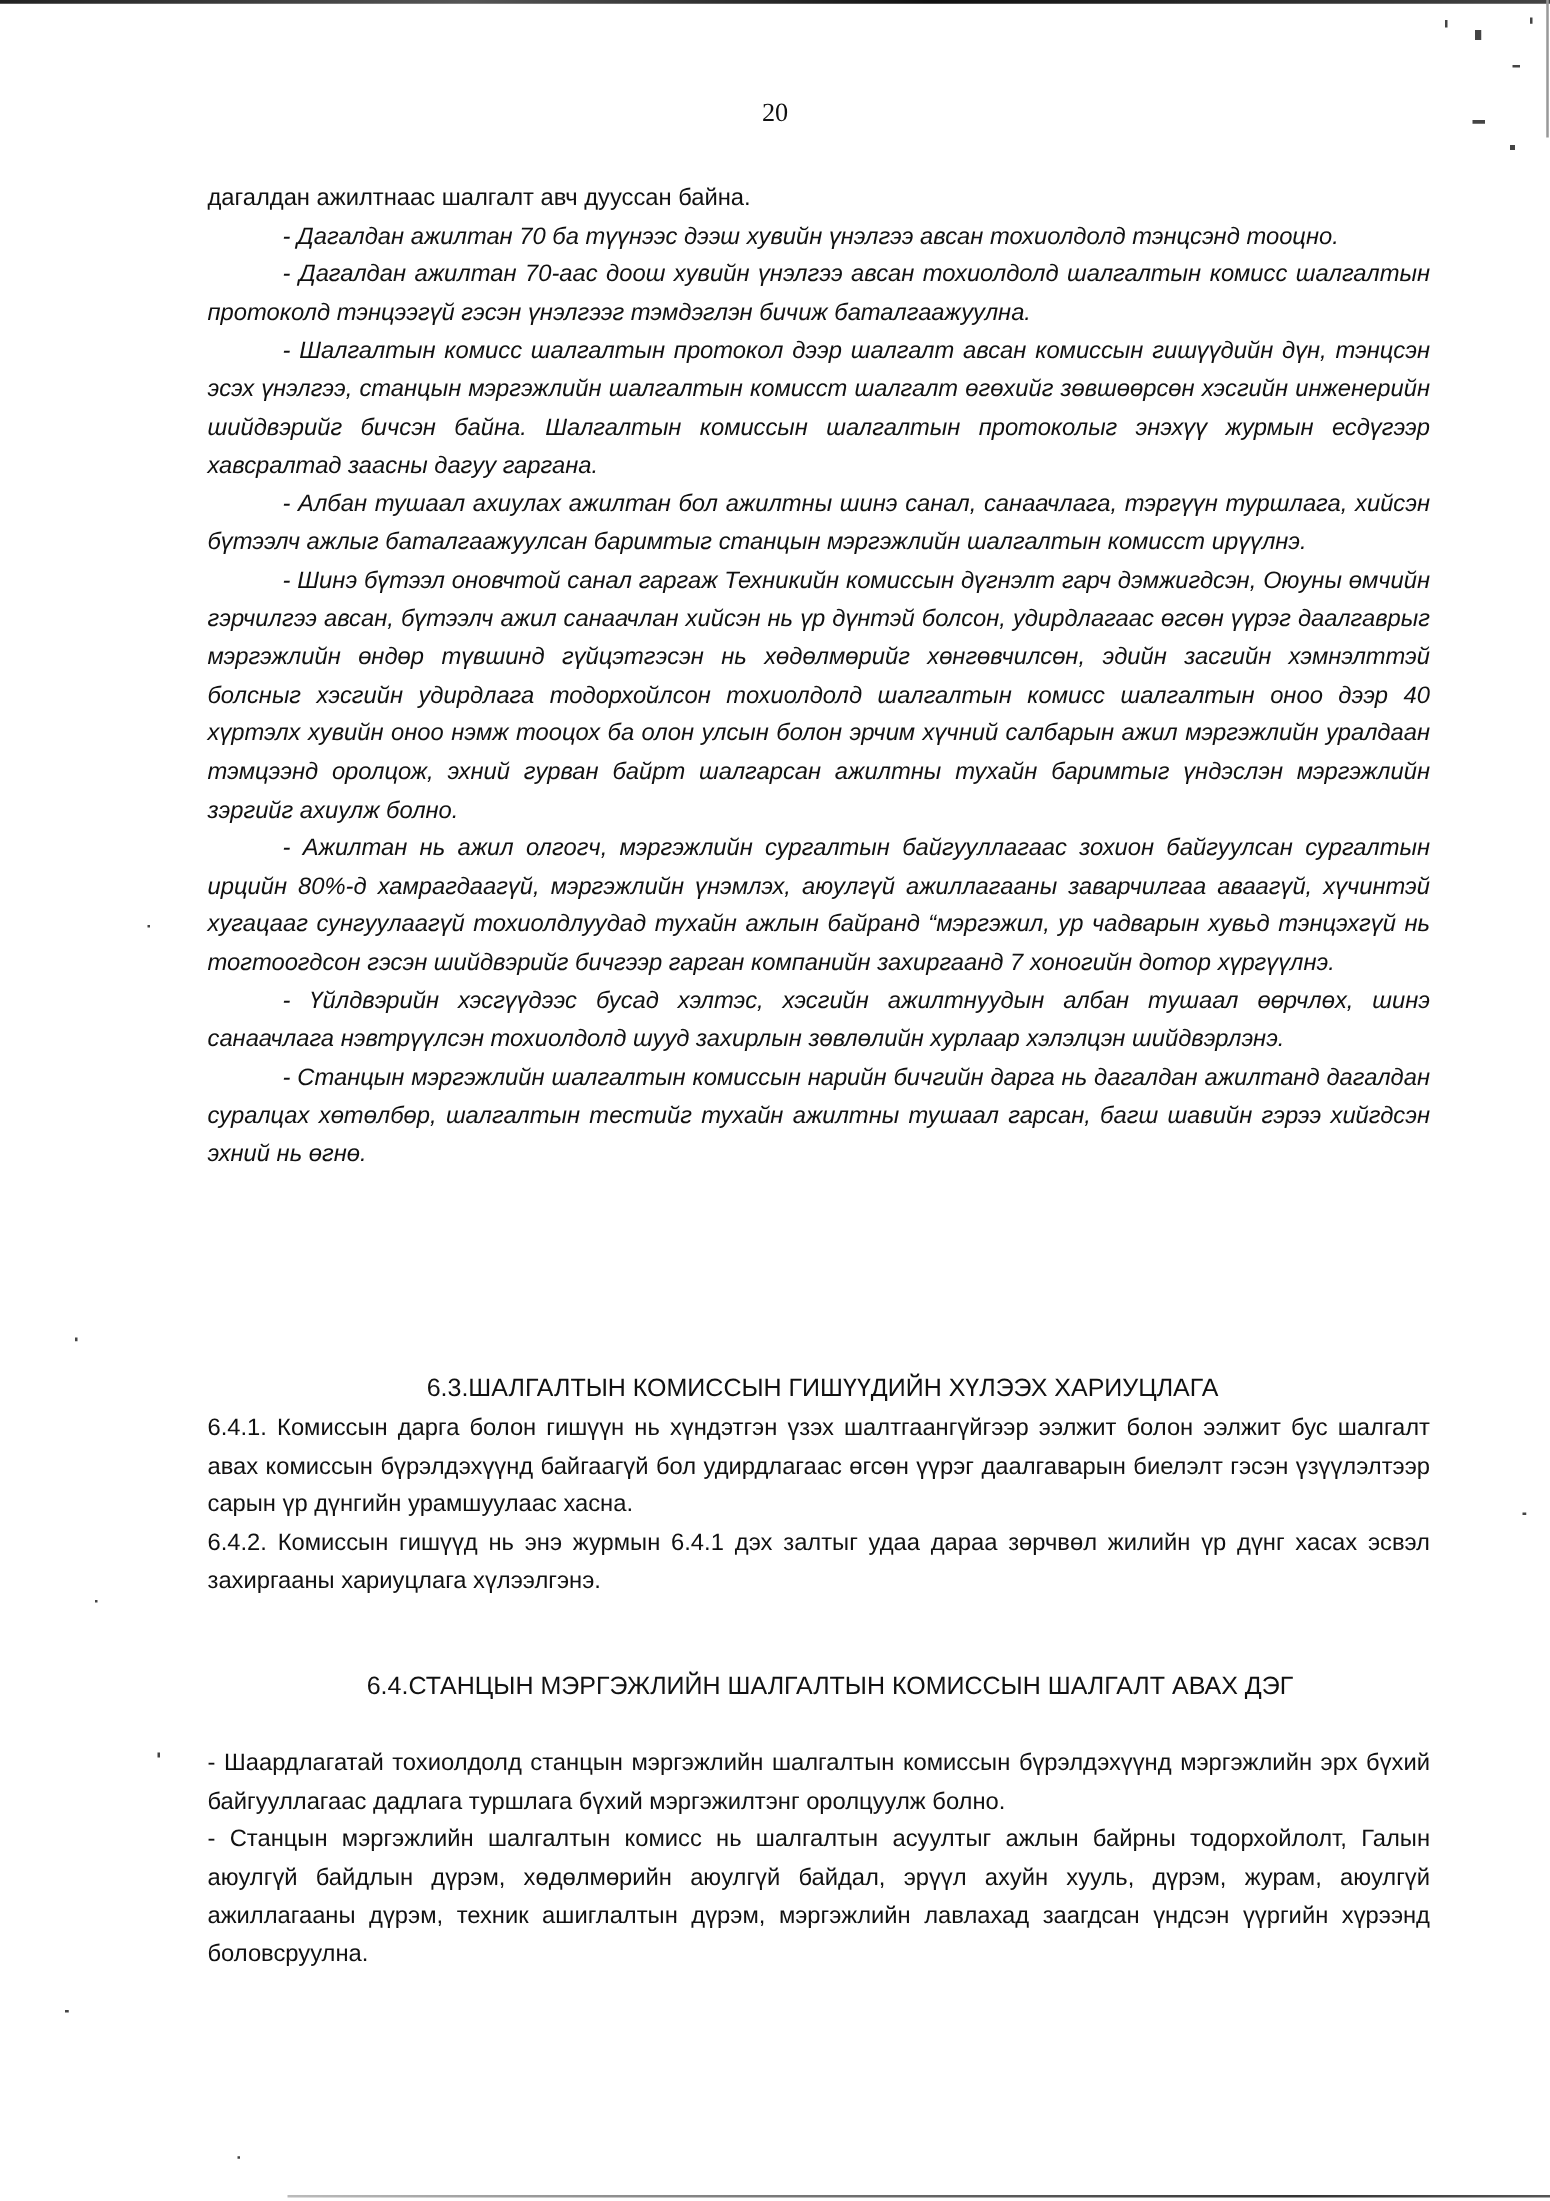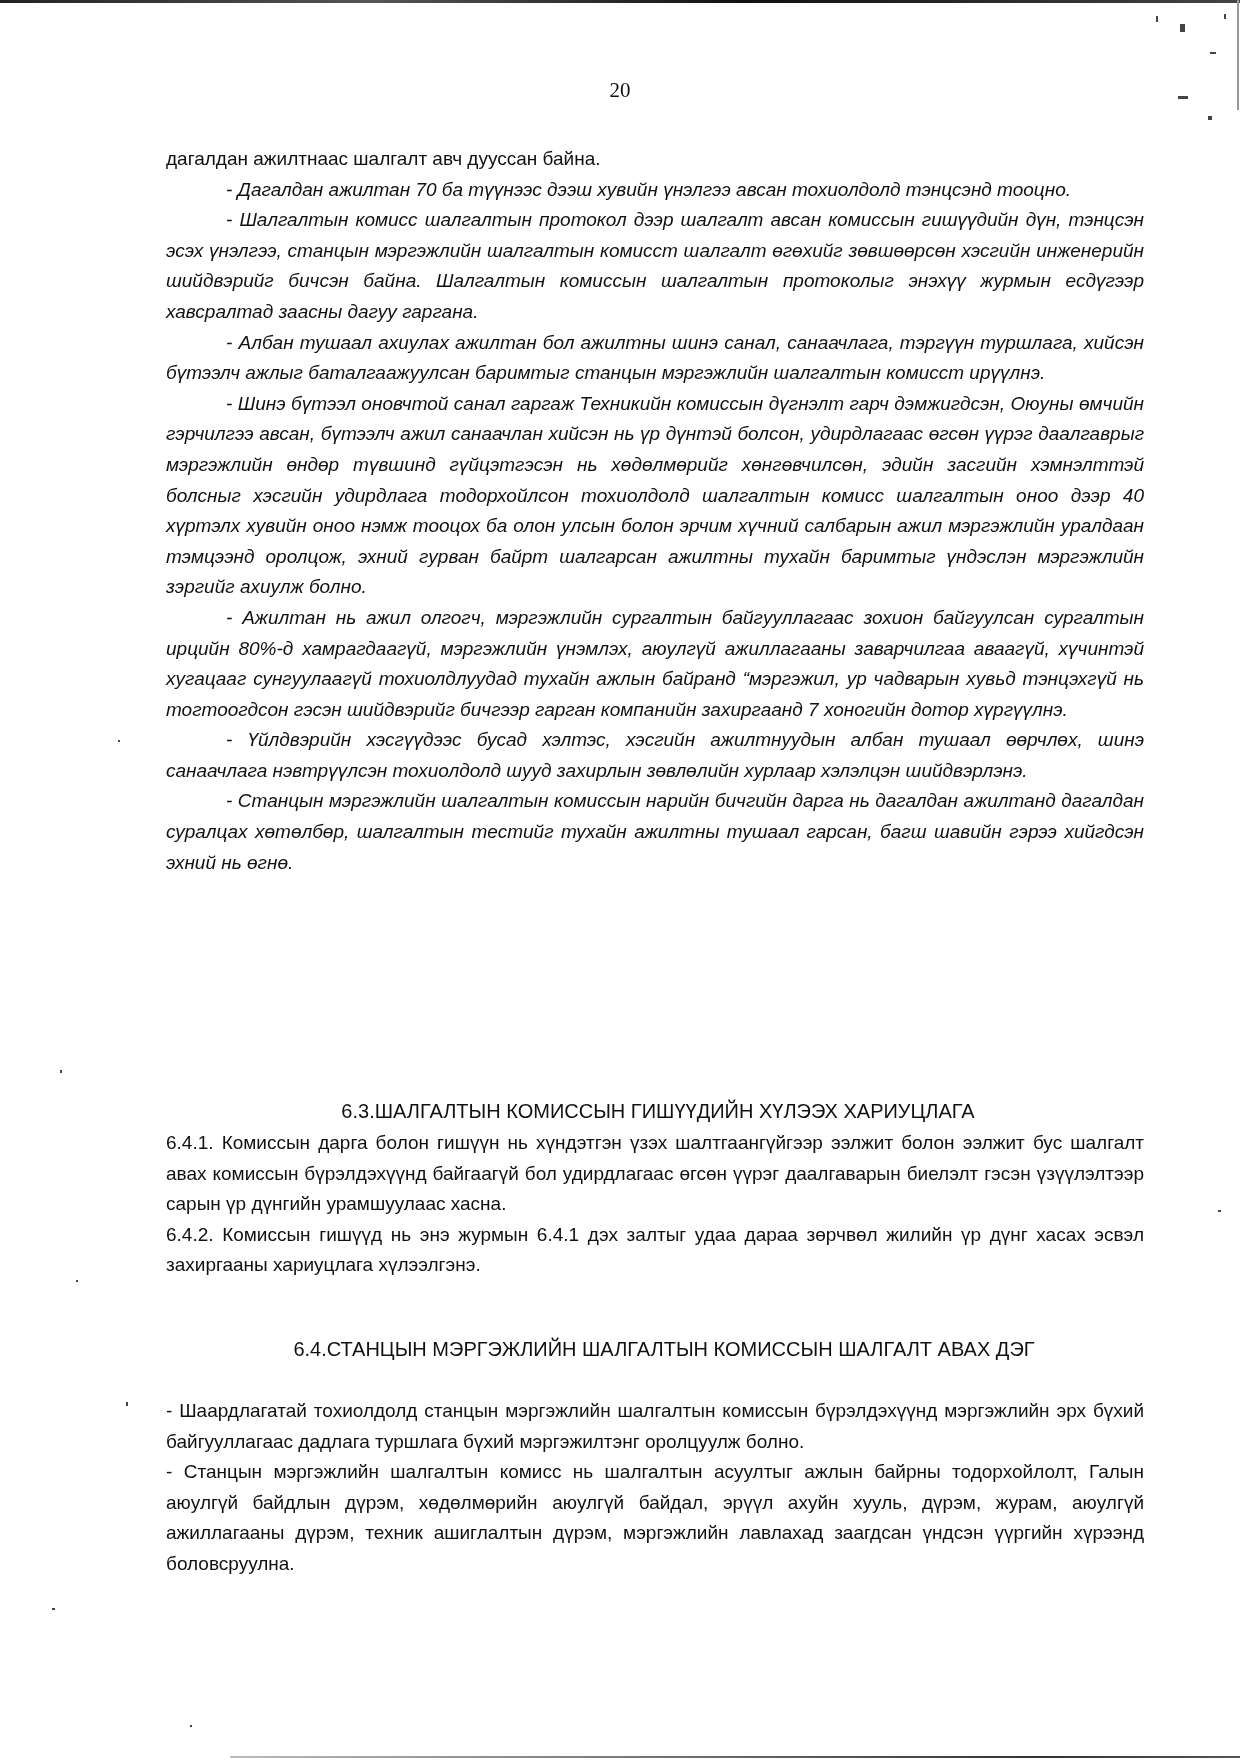--- a/index.html
+++ b/index.html
@@ -86,20 +86,21 @@
 <div class="speck" style="left:76px;top:1280px;width:2px;height:2px;"></div>
 <div class="speck" style="left:126px;top:1402px;width:2px;height:4px;"></div>
 <div class="speck" style="left:52px;top:1608px;width:3px;height:2px;"></div>
 <div class="speck" style="left:190px;top:1725px;width:2px;height:2px;"></div>
 
 <div class="page-number">20</div>
 
 <div class="text-block" style="top:144px;">
   <p>дагалдан ажилтнаас шалгалт авч дууссан байна.</p>
   <p class="indent">- Дагалдан ажилтан 70 ба түүнээс дээш хувийн үнэлгээ авсан тохиолдолд тэнцсэнд тооцно.</p>
+  <p class="indent">- Дагалдан ажилтан 70-аас доош хувийн үнэлгээ авсан тохиолдолд шалгалтын комисс шалгалтын протоколд тэнцээгүй гэсэн үнэлгээг тэмдэглэн бичиж баталгаажуулна.</p>
   <p class="indent">- Шалгалтын комисс шалгалтын протокол дээр шалгалт авсан комиссын гишүүдийн дүн, тэнцсэн эсэх үнэлгээ, станцын мэргэжлийн шалгалтын комисст шалгалт өгөхийг зөвшөөрсөн хэсгийн инженерийн шийдвэрийг бичсэн байна. Шалгалтын комиссын шалгалтын протоколыг энэхүү журмын есдүгээр хавсралтад заасны дагуу гаргана.</p>
   <p class="indent">- Албан тушаал ахиулах ажилтан бол ажилтны шинэ санал, санаачлага, тэргүүн туршлага, хийсэн бүтээлч ажлыг баталгаажуулсан баримтыг станцын мэргэжлийн шалгалтын комисст ирүүлнэ.</p>
   <p class="indent">- Шинэ бүтээл оновчтой санал гаргаж Техникийн комиссын дүгнэлт гарч дэмжигдсэн, Оюуны өмчийн гэрчилгээ авсан, бүтээлч ажил санаачлан хийсэн нь үр дүнтэй болсон, удирдлагаас өгсөн үүрэг даалгаврыг мэргэжлийн өндөр түвшинд гүйцэтгэсэн нь хөдөлмөрийг хөнгөвчилсөн, эдийн засгийн хэмнэлттэй болсныг хэсгийн удирдлага тодорхойлсон тохиолдолд шалгалтын комисс шалгалтын оноо дээр 40 хүртэлх хувийн оноо нэмж тооцох ба олон улсын болон эрчим хүчний салбарын ажил мэргэжлийн уралдаан тэмцээнд оролцож, эхний гурван байрт шалгарсан ажилтны тухайн баримтыг үндэслэн мэргэжлийн зэргийг ахиулж болно.</p>
   <p class="indent">- Ажилтан нь ажил олгогч, мэргэжлийн сургалтын байгууллагаас зохион байгуулсан сургалтын ирцийн 80%-д хамрагдаагүй, мэргэжлийн үнэмлэх, аюулгүй ажиллагааны заварчилгаа аваагүй, хүчинтэй хугацааг сунгуулаагүй тохиолдлуудад тухайн ажлын байранд “мэргэжил, ур чадварын хувьд тэнцэхгүй нь тогтоогдсон гэсэн шийдвэрийг бичгээр гарган компанийн захиргаанд 7 хоногийн дотор хүргүүлнэ.</p>
   <p class="indent">- Үйлдвэрийн хэсгүүдээс бусад хэлтэс, хэсгийн ажилтнуудын албан тушаал өөрчлөх, шинэ санаачлага нэвтрүүлсэн тохиолдолд шууд захирлын зөвлөлийн хурлаар хэлэлцэн шийдвэрлэнэ.</p>
   <p class="indent">- Станцын мэргэжлийн шалгалтын комиссын нарийн бичгийн дарга нь дагалдан ажилтанд дагалдан суралцах хөтөлбөр, шалгалтын тестийг тухайн ажилтны тушаал гарсан, багш шавийн гэрээ хийгдсэн эхний нь өгнө.</p>
 </div>
 
 <div class="heading" style="top:1100px;padding-left:38px;">6.3.ШАЛГАЛТЫН КОМИССЫН ГИШҮҮДИЙН ХҮЛЭЭХ ХАРИУЦЛАГА</div>
 

